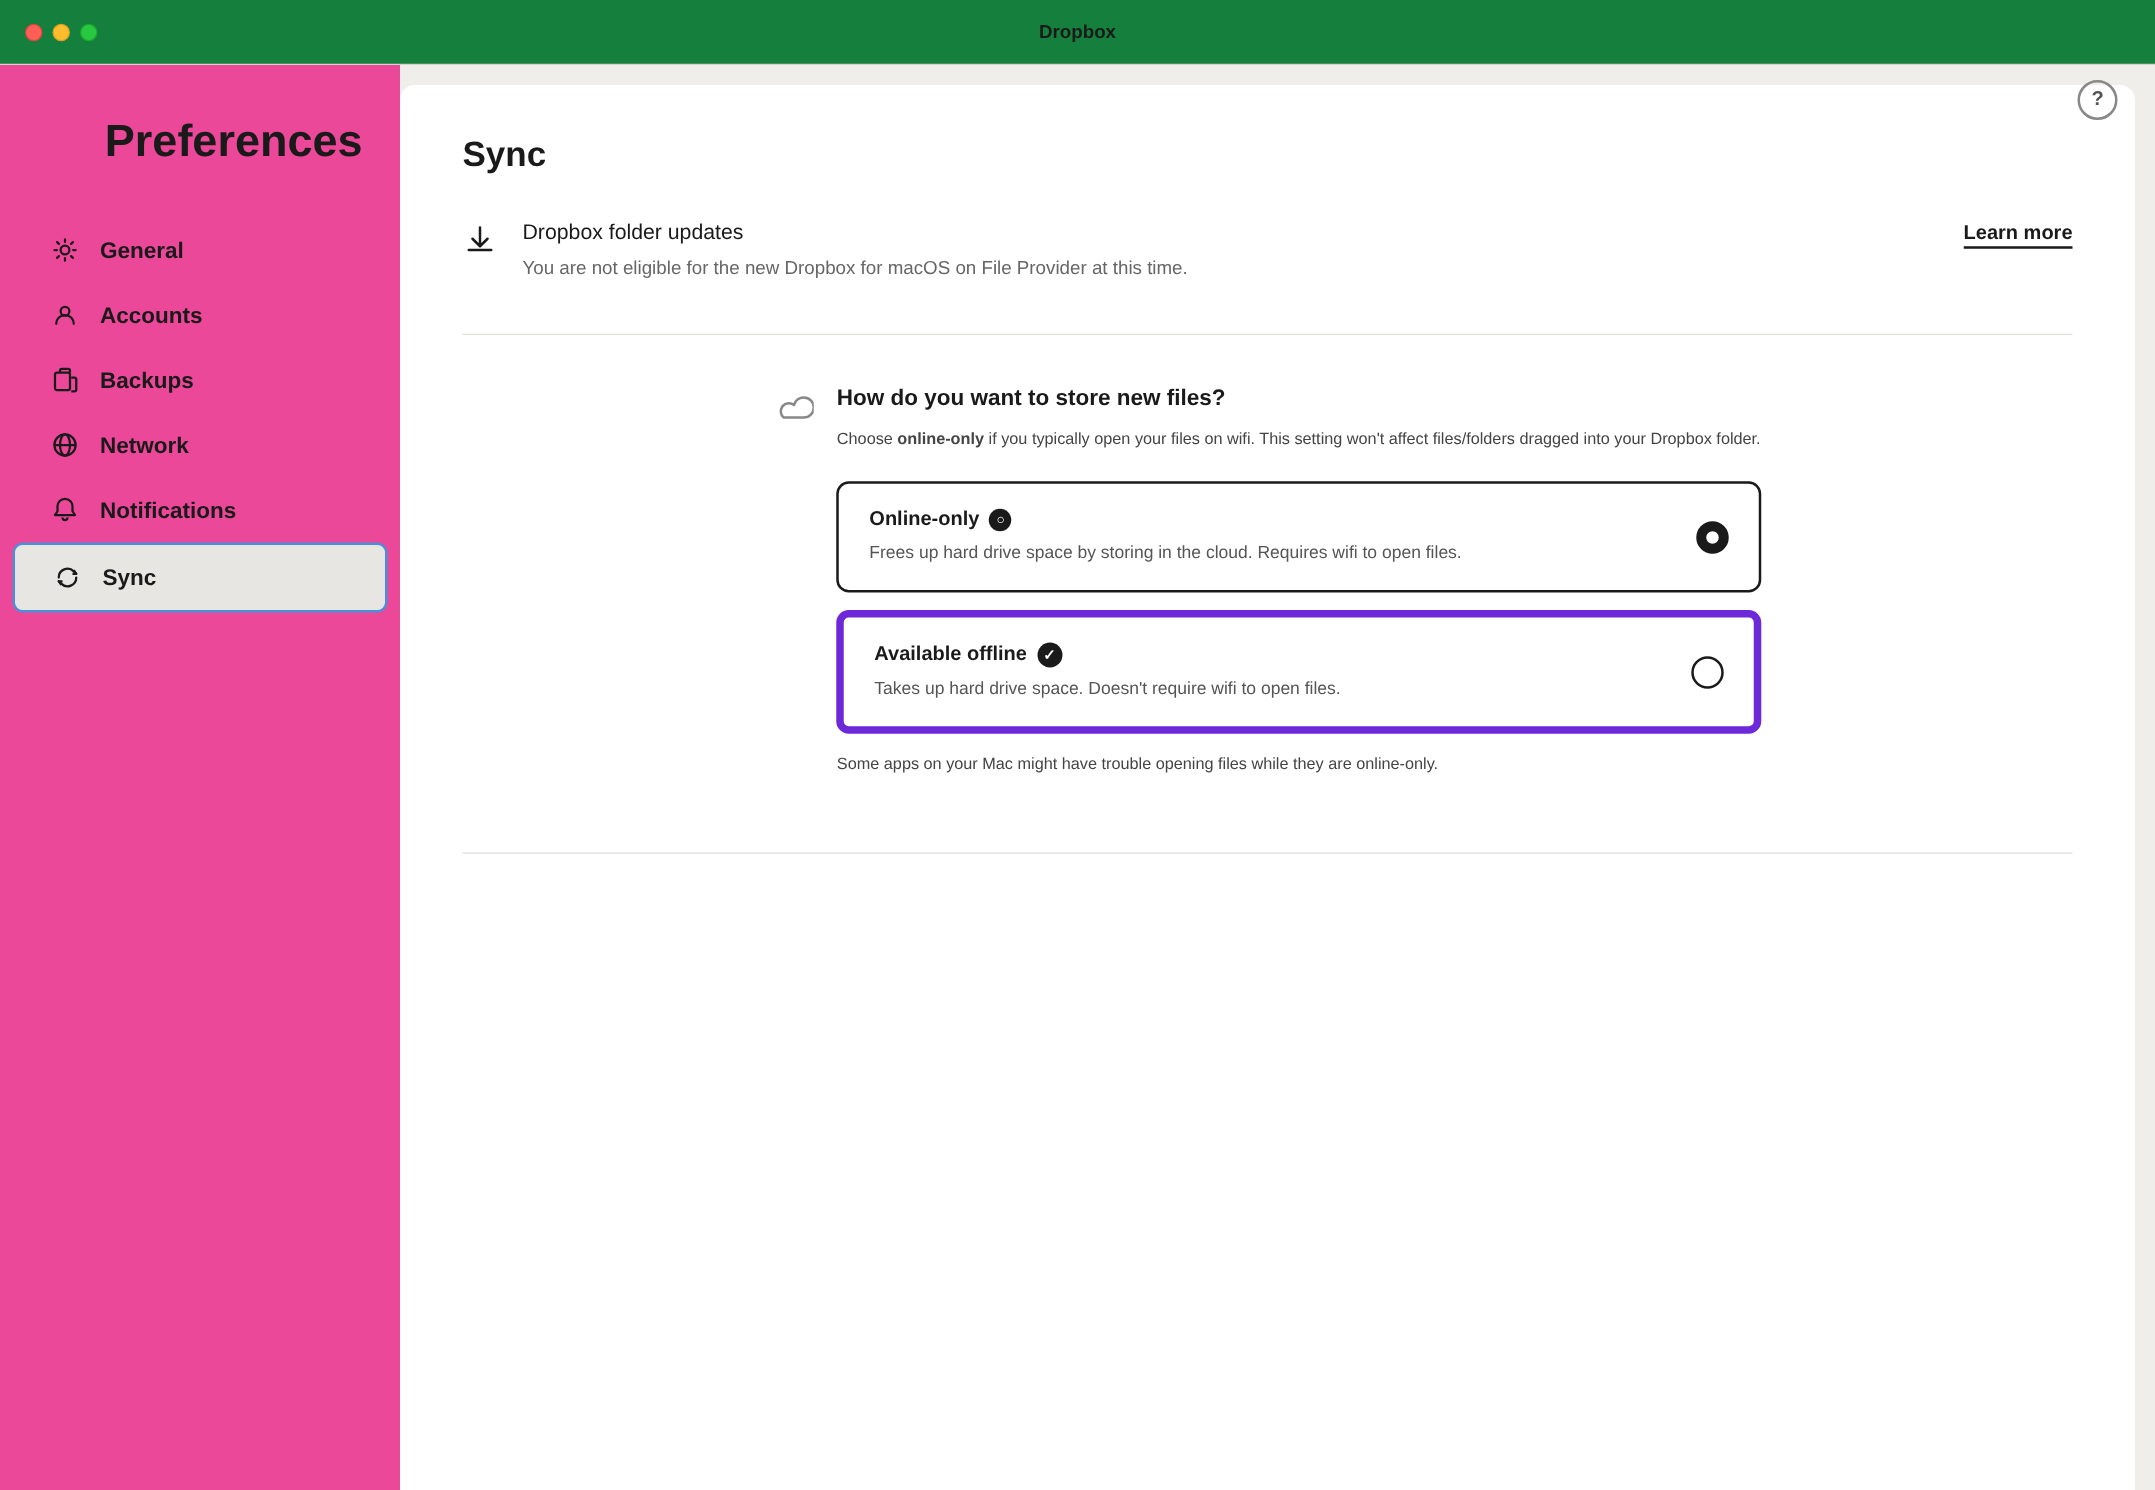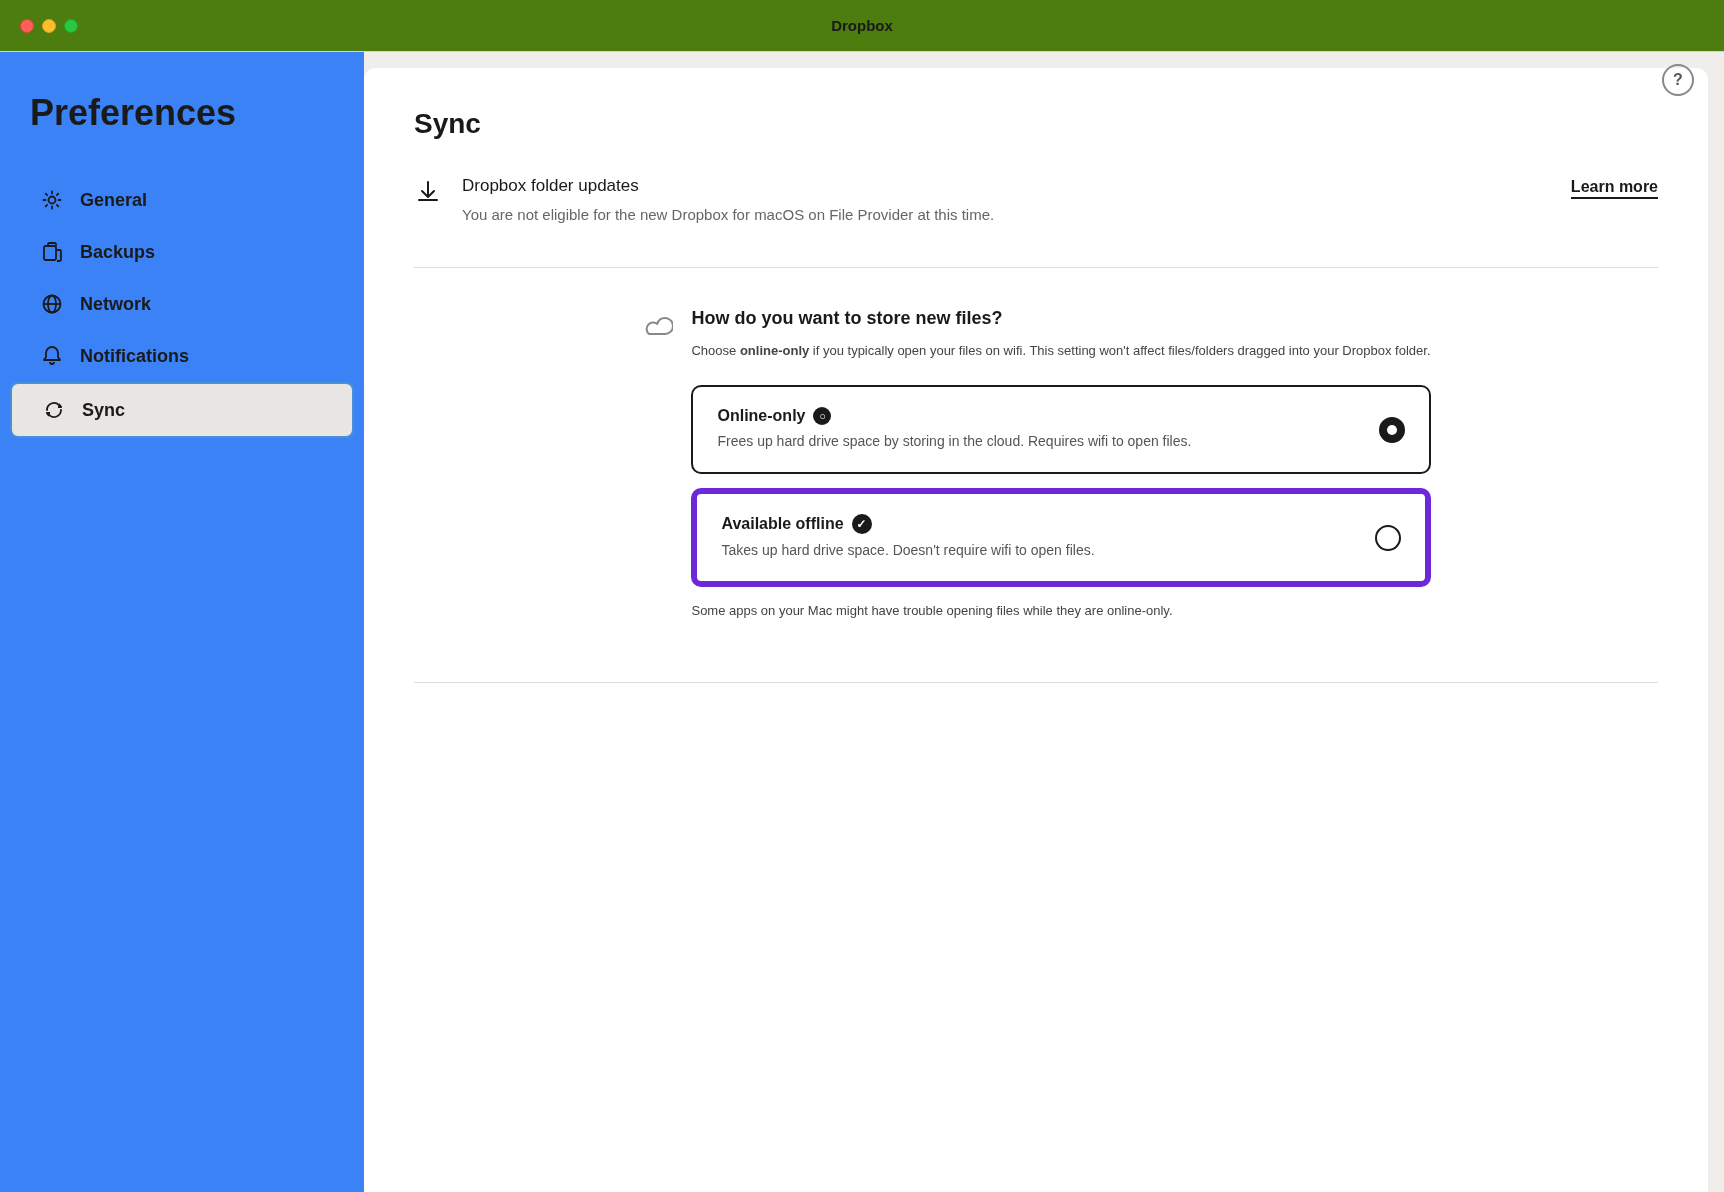--- a/index.html
+++ b/index.html
@@ -6,21 +6,21 @@
     body {
       font-family: -apple-system, BlinkMacSystemFont, 'Helvetica Neue', sans-serif;
       background: #f0eeeb;
       width: 1724px;
       min-height: 1192px;
       position: relative;
     }
 
     
     .titlebar {
-      background: #4d7c0f;
+      background: #15803d;
       height: 52px;
       display: flex;
       align-items: center;
       justify-content: center;
       position: relative;
       border-bottom: 1px solid #d5d3d0;
     }
     .titlebar-title {
       font-size: 15px;
       font-weight: 600;
@@ -43,24 +43,25 @@
     .tl-green { background: #28c840; border: 1px solid #1aab29; }
 
     
     .app-container {
       display: flex;
       height: calc(1192px - 52px);
     }
 
     
     .sidebar {
-      width: 364px;
-      background: #3b82f6;
+      width: 320px;
+      background: #ec4899;
       padding: 40px 0 20px 0;
       flex-shrink: 0;
+      text-align: right;
     }
     .preferences-title {
       font-size: 36px;
       font-weight: 700;
       color: #1a1a1a;
       padding: 0 30px 40px 30px;
     }
     .sidebar-item {
       display: flex;
       align-items: center;
@@ -324,20 +325,29 @@
     <div class="sidebar-item">
       <span class="sidebar-icon">
         <svg width="22" height="22" viewBox="0 0 22 22" fill="none">
           <circle cx="11" cy="11" r="3.5" stroke="#1a1a1a" stroke-width="1.8"></circle>
           <path d="M11 2.5v2M11 17.5v2M2.5 11h2M17.5 11h2M4.7 4.7l1.4 1.4M15.9 15.9l1.4 1.4M4.7 17.3l1.4-1.4M15.9 6.1l1.4-1.4" stroke="#1a1a1a" stroke-width="1.8" stroke-linecap="round"></path>
         </svg>
       </span>
       <span class="sidebar-label">General</span>
     </div>
 
+    <div class="sidebar-item">
+      <span class="sidebar-icon">
+        <svg width="22" height="22" viewBox="0 0 22 22" fill="none">
+          <circle cx="11" cy="8" r="3.5" stroke="#1a1a1a" stroke-width="1.8"></circle>
+          <path d="M4 18c0-3.866 3.134-7 7-7h0c3.866 0 7 3.134 7 7" stroke="#1a1a1a" stroke-width="1.8" stroke-linecap="round"></path>
+        </svg>
+      </span>
+      <span class="sidebar-label">Accounts</span>
+    </div>
 
     <div class="sidebar-item">
       <span class="sidebar-icon">
         <svg width="22" height="22" viewBox="0 0 22 22" fill="none">
           <rect x="3" y="5" width="12" height="14" rx="1.5" stroke="#1a1a1a" stroke-width="1.8"></rect>
           <path d="M7 5V3.5A1.5 1.5 0 018.5 2h5A1.5 1.5 0 0115 3.5V5" stroke="#1a1a1a" stroke-width="1.8"></path>
           <path d="M16 9h2.5a1.5 1.5 0 011.5 1.5v8a1.5 1.5 0 01-1.5 1.5H16" stroke="#1a1a1a" stroke-width="1.8"></path>
         </svg>
       </span>
       <span class="sidebar-label">Backups</span>

